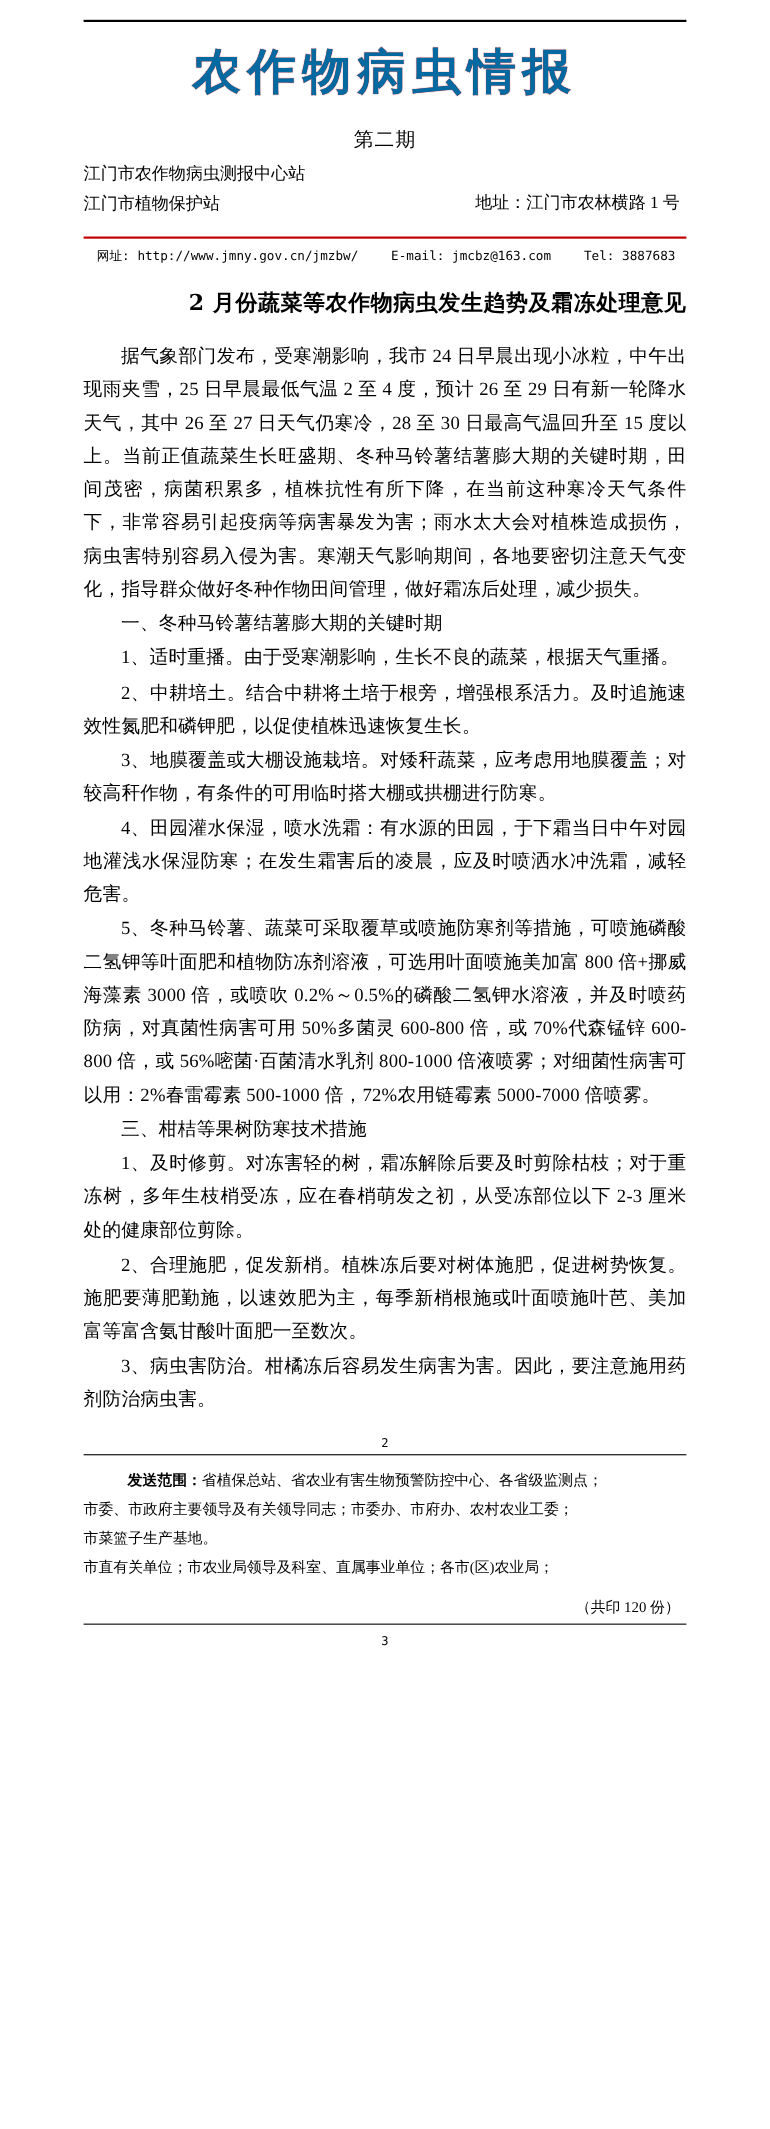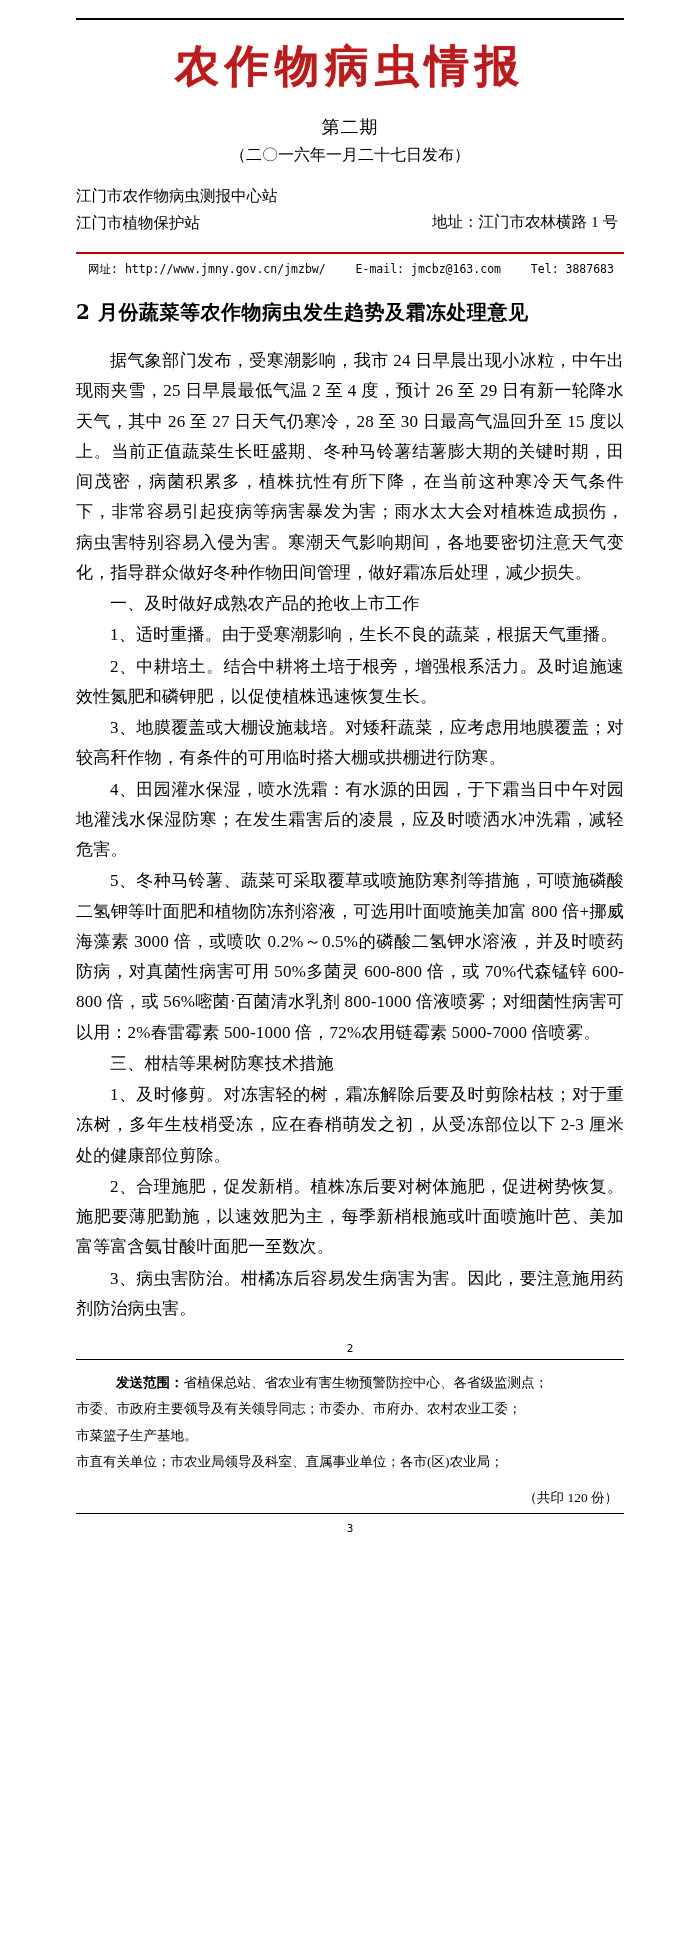--- a/index.html
+++ b/index.html
@@ -21,21 +21,21 @@
     padding: 18px 76px 0 76px;
     background: #ffffff;
   }
   .top-rule {
     height: 0;
     border-top: 2px solid #000;
     margin: 0 0 18px 0;
   }
   .masthead {
     text-align: center;
-    color: #b91c1c;
+    color: #0369a1;
     font-family: "DejaVu Serif", "Liberation Serif", serif;
     font-weight: bold;
     font-size: 44px;
     letter-spacing: 6px;
     line-height: 1.25;
     margin: 2px 0 22px 0;
     text-shadow: 0 0 1px #c00000;
   }
   .issue {
     text-align: center;
@@ -74,21 +74,21 @@
     font-family: "DejaVu Sans Mono", "Liberation Mono", monospace;
     font-size: 11.5px;
     letter-spacing: 0px;
     text-align: center;
     padding-left: 2px;
     margin-bottom: 4px;
     white-space: nowrap;
   }
   .contact .sp { display: inline-block; width: 16px; }
   .doc-title {
-    text-align: left;
+    text-align: right;
     font-size: 20px;
     font-weight: bold;
     letter-spacing: 0.5px;
     margin: 22px 0 20px 0;
     font-family: "DejaVu Serif", "Liberation Serif", serif;
   }
   .body-text p {
     font-size: 17px;
     line-height: 1.78;
     margin: 0 0 1px 0;
@@ -139,21 +139,20 @@
 </head>
 <body>
 
 <div class="page">
 
   <div class="top-rule"></div>
 
   <div class="masthead">农作物病虫情报</div>
 
   <div class="issue">第二期</div>
-  <div class="issue-date">（二〇一六年一月二十七日发布）</div>
 
   <div class="orgs">
     <span class="org-line">江门市农作物病虫测报中心站</span>
     <span class="org-line">江门市植物保护站</span>
     <span class="addr">地址：江门市农林横路 1 号</span>
   </div>
 
   <div class="red-rule"></div>
 
   <div class="contact">
@@ -164,21 +163,21 @@
     <span>jmcbz@163.com</span>
     <span class="sp"></span>
     <span>Tel:</span>
     <span>3887683</span>
   </div>
 
   <div class="doc-title">2 月份蔬菜等农作物病虫发生趋势及霜冻处理意见</div>
 
   <div class="body-text">
     <p class="indent">据气象部门发布，受寒潮影响，我市 24 日早晨出现小冰粒，中午出现雨夹雪，25 日早晨最低气温 2 至 4 度，预计 26 至 29 日有新一轮降水天气，其中 26 至 27 日天气仍寒冷，28 至 30 日最高气温回升至 15 度以上。当前正值蔬菜生长旺盛期、冬种马铃薯结薯膨大期的关键时期，田间茂密，病菌积累多，植株抗性有所下降，在当前这种寒冷天气条件下，非常容易引起疫病等病害暴发为害；雨水太大会对植株造成损伤，病虫害特别容易入侵为害。寒潮天气影响期间，各地要密切注意天气变化，指导群众做好冬种作物田间管理，做好霜冻后处理，减少损失。</p>
-    <p class="indent">一、及时做好成熟农产品的抢收上市工作</p>
+    <p class="indent">一、冬种马铃薯结薯膨大期的关键时期</p>
     <p class="indent">1、适时重播。由于受寒潮影响，生长不良的蔬菜，根据天气重播。</p>
     <p class="indent">2、中耕培土。结合中耕将土培于根旁，增强根系活力。及时追施速效性氮肥和磷钾肥，以促使植株迅速恢复生长。</p>
     <p class="indent">3、地膜覆盖或大棚设施栽培。对矮秆蔬菜，应考虑用地膜覆盖；对较高秆作物，有条件的可用临时搭大棚或拱棚进行防寒。</p>
     <p class="indent">4、田园灌水保湿，喷水洗霜：有水源的田园，于下霜当日中午对园地灌浅水保湿防寒；在发生霜害后的凌晨，应及时喷洒水冲洗霜，减轻危害。</p>
     <p class="indent">5、冬种马铃薯、蔬菜可采取覆草或喷施防寒剂等措施，可喷施磷酸二氢钾等叶面肥和植物防冻剂溶液，可选用叶面喷施美加富 800 倍+挪威海藻素 3000 倍，或喷吹 0.2%～0.5%的磷酸二氢钾水溶液，并及时喷药防病，对真菌性病害可用 50%多菌灵 600-800 倍，或 70%代森锰锌 600-800 倍，或 56%嘧菌·百菌清水乳剂 800-1000 倍液喷雾；对细菌性病害可以用：2%春雷霉素 500-1000 倍，72%农用链霉素 5000-7000 倍喷雾。</p>
     <p class="indent">三、柑桔等果树防寒技术措施</p>
     <p class="indent">1、及时修剪。对冻害轻的树，霜冻解除后要及时剪除枯枝；对于重冻树，多年生枝梢受冻，应在春梢萌发之初，从受冻部位以下 2-3 厘米处的健康部位剪除。</p>
     <p class="indent">2、合理施肥，促发新梢。植株冻后要对树体施肥，促进树势恢复。施肥要薄肥勤施，以速效肥为主，每季新梢根施或叶面喷施叶芭、美加富等富含氨甘酸叶面肥一至数次。</p>
     <p class="indent">3、病虫害防治。柑橘冻后容易发生病害为害。因此，要注意施用药剂防治病虫害。</p>
   </div>

